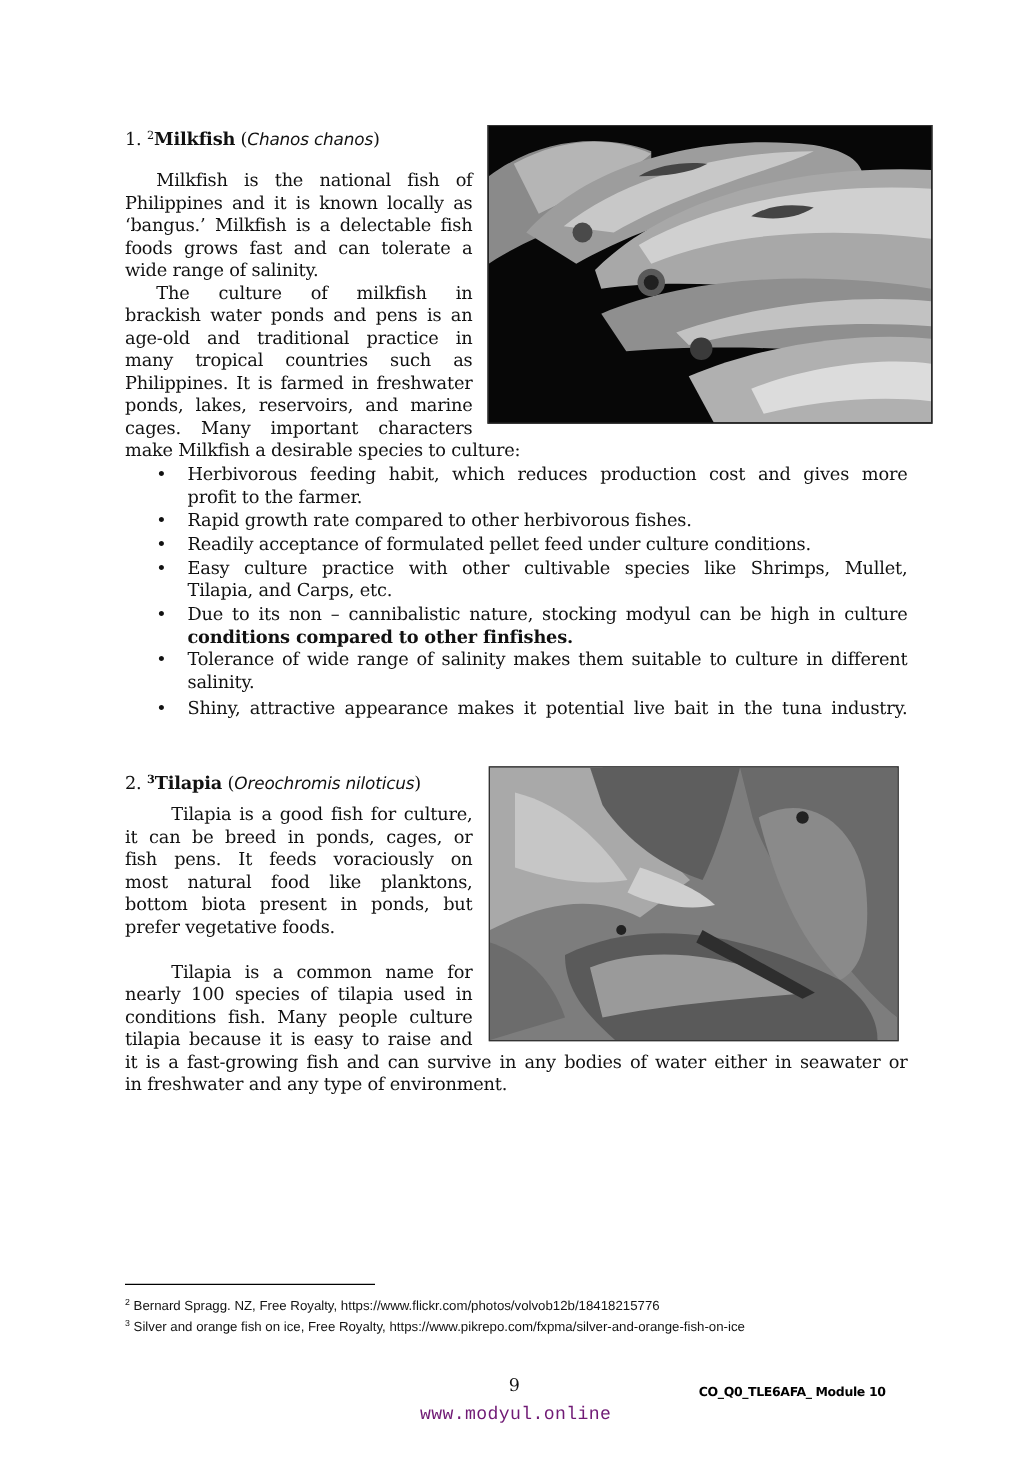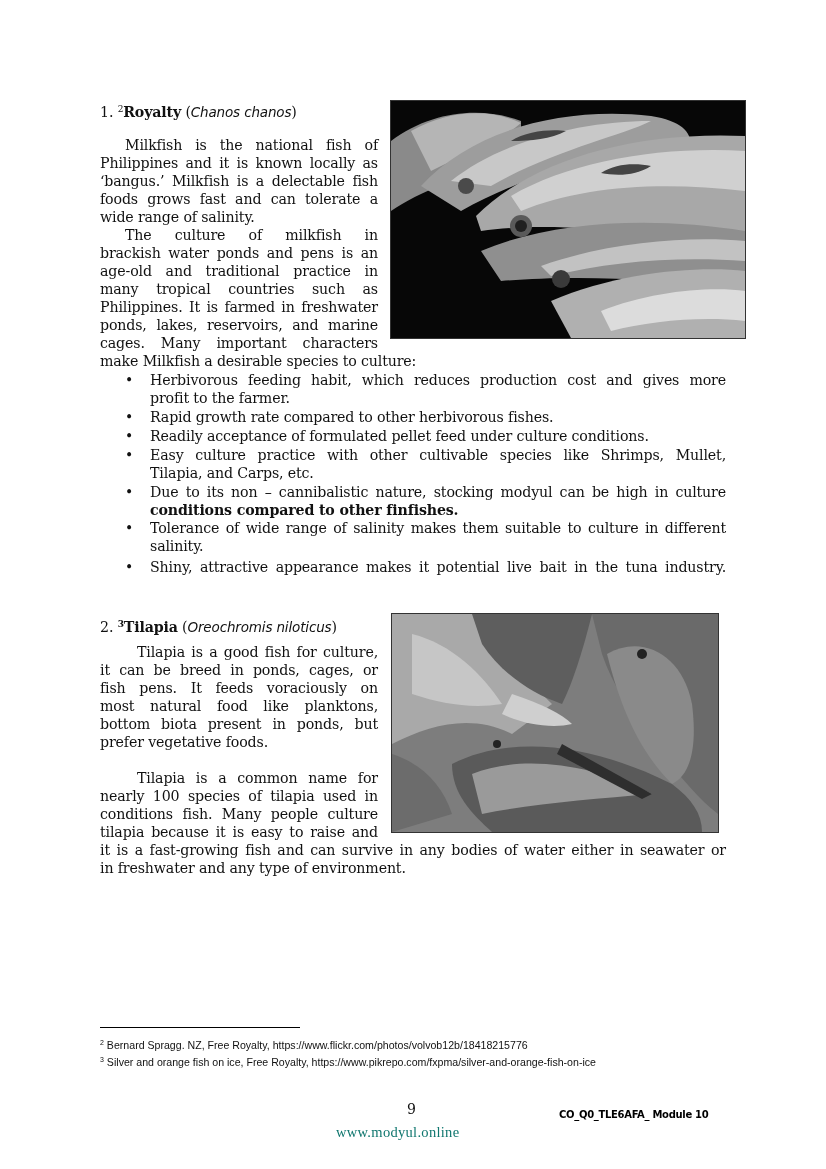--- a/index.html
+++ b/index.html
@@ -11,28 +11,28 @@
   b { font-weight: bold; }
   i { font-style: italic; font-family: "DejaVu Sans", sans-serif; font-size: 13.5px; }
   .sup { font-size: 9px; vertical-align: 5px; }
   .bullet { position: absolute; font-size: 14px; line-height: 18px; }
   .img { position: absolute; border: 1px solid #333; overflow: hidden; }
   .foot { position: absolute; font-family: "Liberation Sans", sans-serif; font-size: 10.6px; line-height: 14px; white-space: nowrap; color: #111; }
   .fsup { font-size: 7px; vertical-align: 4px; }
   .rule { position: absolute; left: 100px; top: 1027px; width: 200px; height: 1px; background: #000; }
   .pnum { position: absolute; left: 407px; top: 1101px; font-size: 14px; font-family: "DejaVu Serif", serif; }
   .code { position: absolute; left: 559px; top: 1109px; font-family: "DejaVu Sans", sans-serif; font-weight: bold; font-size: 10px; color: #000; letter-spacing: -0.3px; }
-  .wm { position: absolute; left: 336px; top: 1124px; font-family: Liberation Serif, serif; font-size: 14.5px; color: #0f766e; letter-spacing: 0.3px; }
+  .wm { position: absolute; left: 336px; top: 1124px; font-family: Liberation Mono, monospace; font-size: 14.5px; color: #701a75; letter-spacing: 0.3px; }
 </style>
 </head>
 <body>
 
 <div class="t" style="left:100px; top:100px;">
   <span>1.</span>
-  <span class="sup">2</span><b>Royalty</b>
+  <span class="sup">2</span><b>Milkfish</b>
   (<i>Chanos chanos</i>)
 </div>
 
 <div>
   <div class="j" style="left:125px; top:136px; width:253px;">Milkfish is the national fish of</div>
   <div class="j" style="left:100px; top:154px; width:278px;">Philippines and it is known locally as</div>
   <div class="j" style="left:100px; top:172px; width:278px;">‘bangus.’ Milkfish is a delectable fish</div>
   <div class="j" style="left:100px; top:190px; width:278px;">foods grows fast and can tolerate a</div>
   <div class="jl" style="left:100px; top:208px;">wide range of salinity.</div>
 </div>

